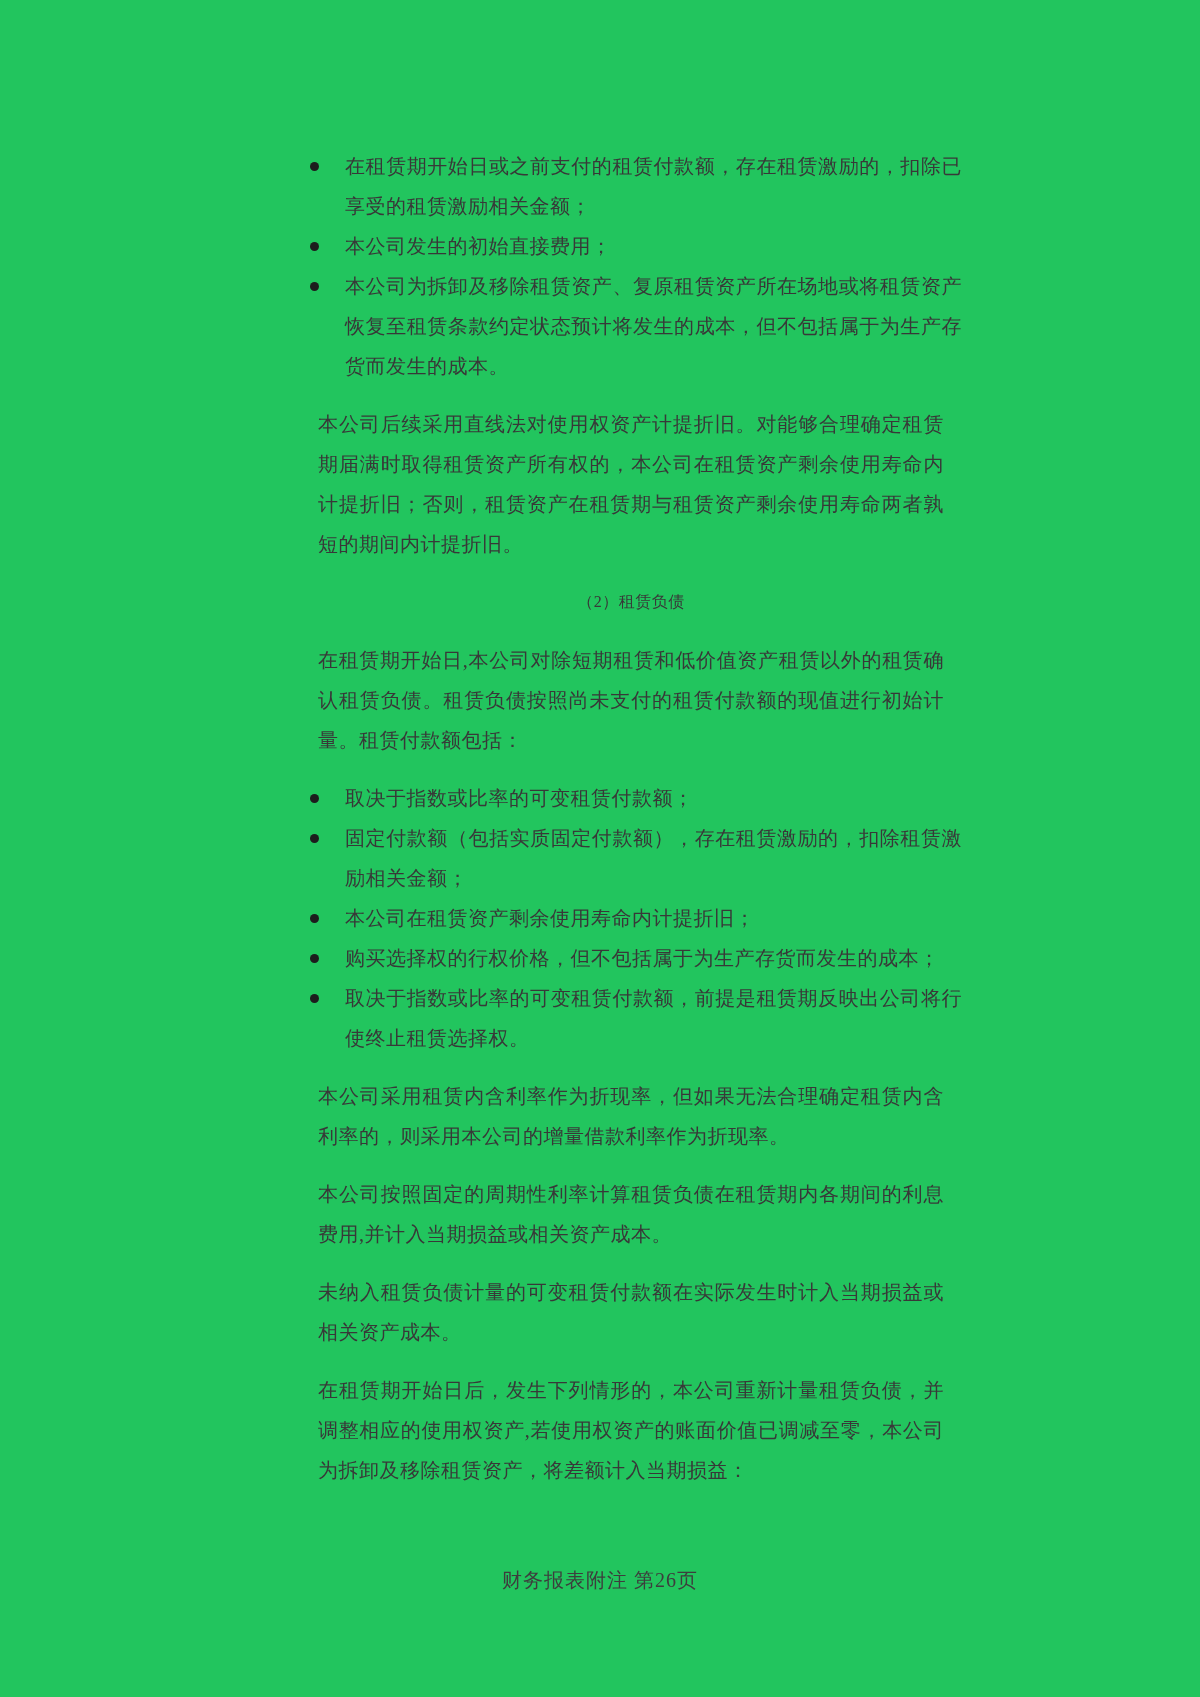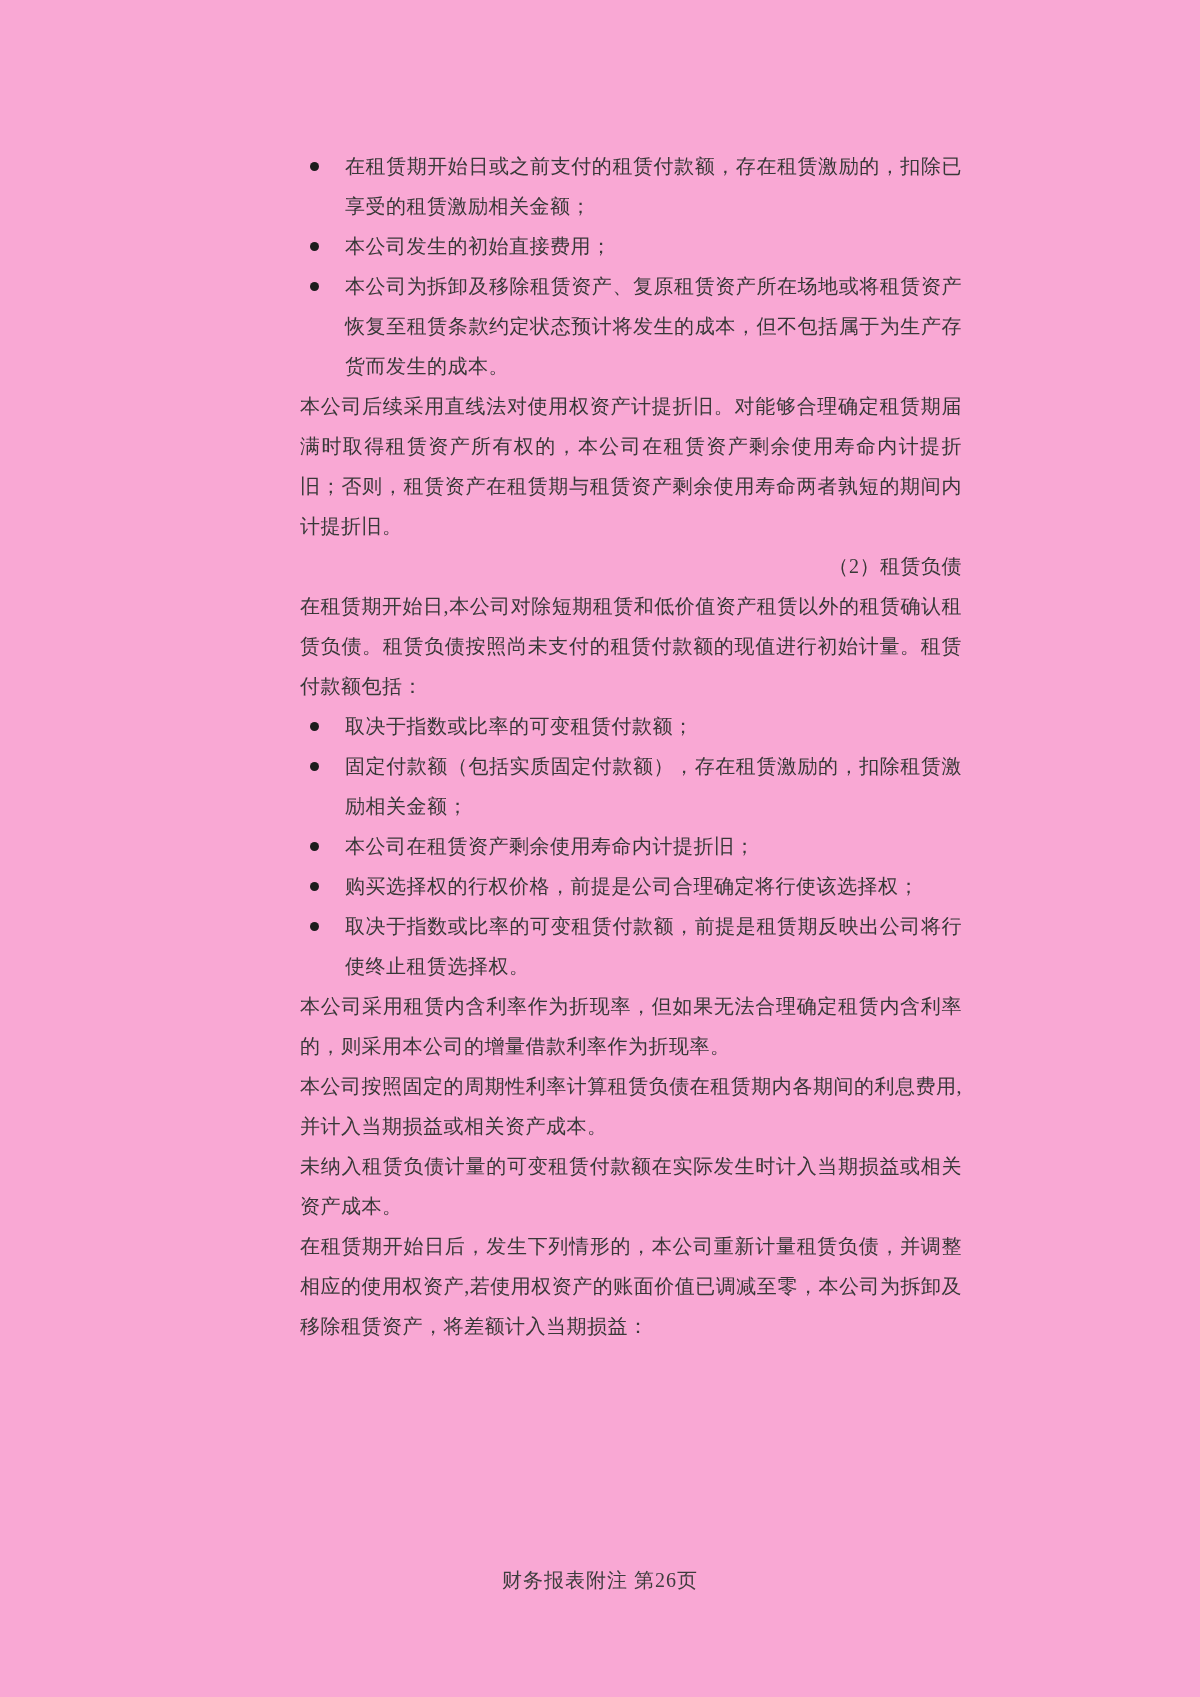--- a/index.html
+++ b/index.html
@@ -4,44 +4,44 @@
 <style>
   html, body {
     margin: 0;
     padding: 0;
     background: #ffffff;
   }
   .page {
     position: relative;
     width: 1200px;
     height: 1697px;
-    background: #f9a8d4;
+    background: #22c55e;
     overflow: hidden;
     font-family: "Liberation Serif", "DejaVu Serif", serif;
     color: #383838;
   }
   .content {
     position: absolute;
     left: 300px;
     top: 146px;
     width: 662px;
     font-size: 20px;
     line-height: 40px;
     text-align: justify;
     letter-spacing: 0.5px;
   }
   .content p {
-    margin: 0;
+    margin: 18px;
   }
   .content h3 {
     margin: 0;
-    font-size: 20px;
+    font-size: 16px;
     font-weight: normal;
     line-height: 40px;
-    text-align: right;
+    text-align: center;
   }
   ul.bullets {
     list-style: none;
     margin: 0;
     padding: 0;
   }
   ul.bullets li {
     position: relative;
     padding-left: 45px;
     margin: 0;
@@ -103,21 +103,21 @@
       <li>
         <span class="dot"></span>
         <span>固定付款额（包括实质固定付款额），存在租赁激励的，扣除租赁激励相关金额；</span>
       </li>
       <li>
         <span class="dot"></span>
         <span>本公司在租赁资产剩余使用寿命内计提折旧；</span>
       </li>
       <li>
         <span class="dot"></span>
-        <span>购买选择权的行权价格，前提是公司合理确定将行使该选择权；</span>
+        <span>购买选择权的行权价格，但不包括属于为生产存货而发生的成本；</span>
       </li>
       <li>
         <span class="dot"></span>
         <span>取决于指数或比率的可变租赁付款额，前提是租赁期反映出公司将行使终止租赁选择权。</span>
       </li>
     </ul>
 
     <p>本公司采用租赁内含利率作为折现率，但如果无法合理确定租赁内含利率的，则采用本公司的增量借款利率作为折现率。</p>
 
     <p>本公司按照固定的周期性利率计算租赁负债在租赁期内各期间的利息费用,并计入当期损益或相关资产成本。</p>

